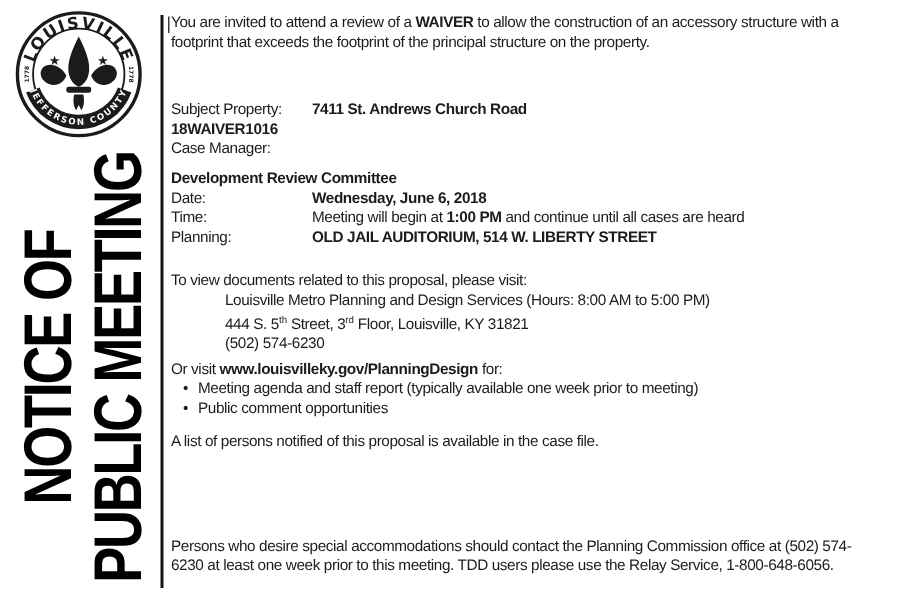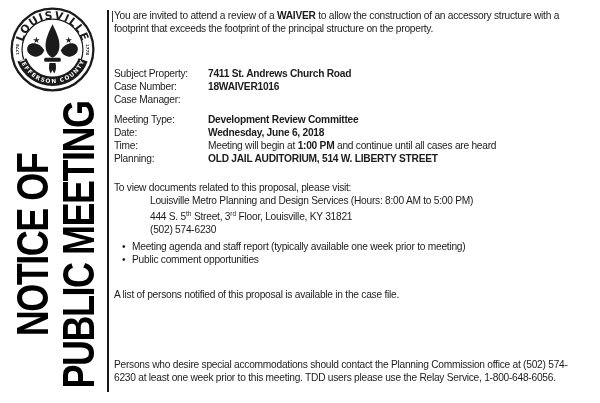--- a/index.html
+++ b/index.html
@@ -101,31 +101,29 @@
   </div>
   <div class="line">footprint that exceeds the footprint of the principal structure on the property.</div>
 </div>
 
 <div class="block" id="caseblock">
   <div class="kvrow">
     <span class="kvlabel">Subject Property:</span>
     <span class="bold">7411 St. Andrews Church Road</span>
   </div>
   <div class="kvrow">
-    <span class="kvlabel">Case Number:</span>
     <span class="bold">18WAIVER1016</span>
   </div>
   <div class="kvrow">
     <span class="kvlabel">Case Manager:</span>
   </div>
 </div>
 
 <div class="block" id="meetingblock">
   <div class="kvrow">
-    <span class="kvlabel">Meeting Type:</span>
     <span class="bold">Development Review Committee</span>
   </div>
   <div class="kvrow">
     <span class="kvlabel">Date:</span>
     <span class="bold">Wednesday, June 6, 2018</span>
   </div>
   <div class="kvrow">
     <span class="kvlabel">Time:</span>
     <span><span>Meeting will begin at </span><span class="bold">1:00 PM</span><span> and continue until all cases are heard</span></span>
   </div>
@@ -138,20 +136,23 @@
 <div class="block" id="docs">
   <div class="line">To view documents related to this proposal, please visit:</div>
   <div class="line indent">Louisville Metro Planning and Design Services (Hours: 8:00 AM to 5:00 PM)</div>
   <div class="line indent">
     <span>444 S. 5</span><sup>th</sup><span> Street, 3</span><sup>rd</sup><span> Floor, Louisville, KY 31821</span>
   </div>
   <div class="line indent">(502) 574-6230</div>
 </div>
 
 <div class="block" id="web">
+  <div class="line">
+    <span>Or visit </span><span class="bold">www.louisvilleky.gov/PlanningDesign</span><span> for:</span>
+  </div>
   <div class="bullet-row">
     <span class="bullet-glyph">•</span>
     <span>Meeting agenda and staff report (typically available one week prior to meeting)</span>
   </div>
   <div class="bullet-row">
     <span class="bullet-glyph">•</span>
     <span>Public comment opportunities</span>
   </div>
 </div>
 

